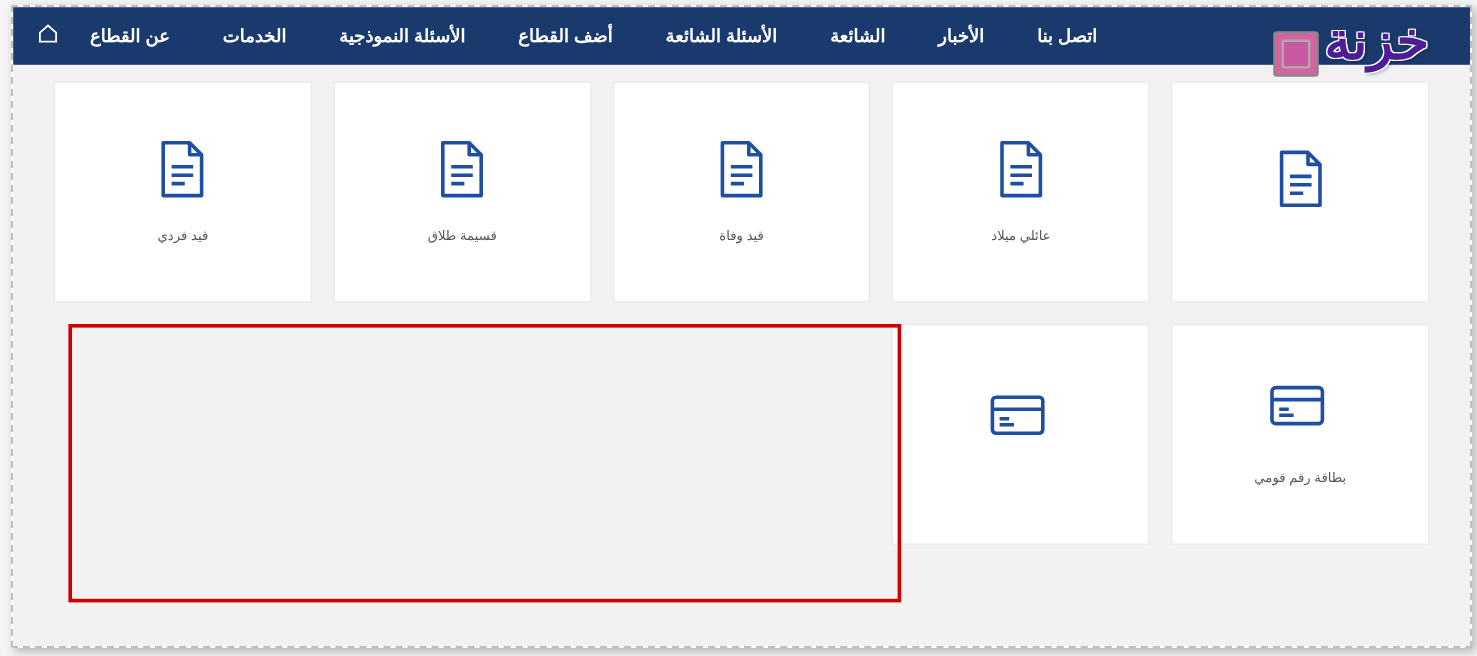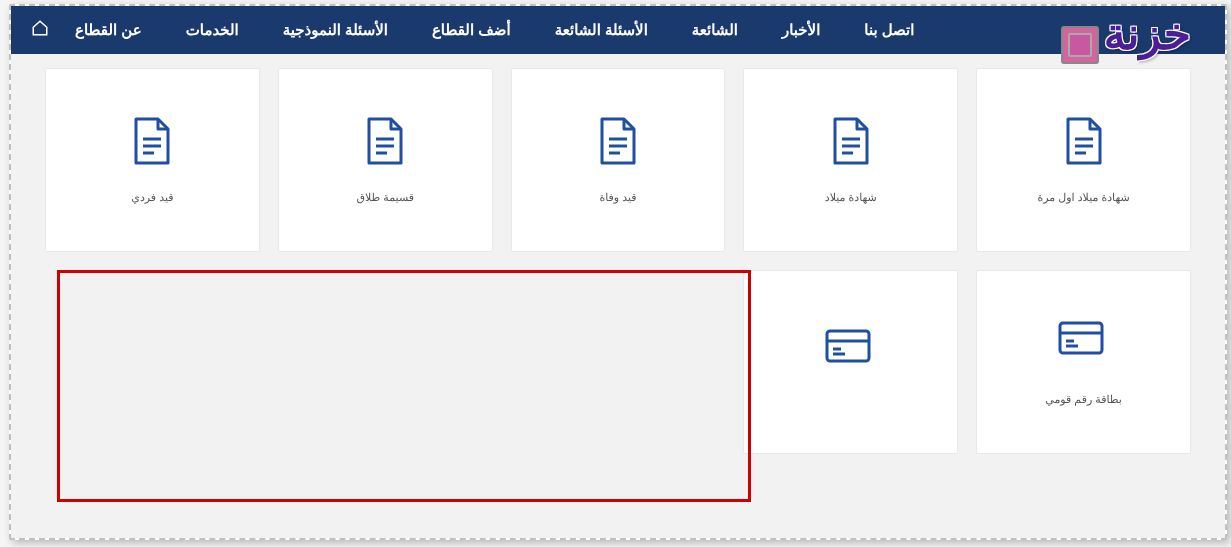--- a/index.html
+++ b/index.html
@@ -161,34 +161,33 @@
       <div class="card">
         <span class="card-icon">
           <svg width="44" height="52" viewBox="0 0 44 52" fill="none" stroke="#1e4fa3" stroke-width="3" stroke-linejoin="round">
               <path d="M6 4 H28 L38 14 V48 H6 Z"></path>
               <path d="M28 4 V14 H38"></path>
               <line x1="13" y1="24" x2="31" y2="24"></line>
               <line x1="13" y1="31" x2="31" y2="31"></line>
               <line x1="13" y1="38" x2="24" y2="38"></line>
             </svg>
         </span>
-        <span class="card-label">شهادة ميلاد اول مرة</span>
-      </div>
-
-      <div class="card">
-        <span class="card-icon">
-          <svg width="44" height="52" viewBox="0 0 44 52" fill="none" stroke="#1e4fa3" stroke-width="3" stroke-linejoin="round">
-              <path d="M6 4 H28 L38 14 V48 H6 Z"></path>
-              <path d="M28 4 V14 H38"></path>
-              <line x1="13" y1="24" x2="31" y2="24"></line>
-              <line x1="13" y1="31" x2="31" y2="31"></line>
-              <line x1="13" y1="38" x2="24" y2="38"></line>
-            </svg>
-        </span>
-        <span class="card-label">شهادة ميلاد</span>
+      </div>
+
+      <div class="card">
+        <span class="card-icon">
+          <svg width="44" height="52" viewBox="0 0 44 52" fill="none" stroke="#1e4fa3" stroke-width="3" stroke-linejoin="round">
+              <path d="M6 4 H28 L38 14 V48 H6 Z"></path>
+              <path d="M28 4 V14 H38"></path>
+              <line x1="13" y1="24" x2="31" y2="24"></line>
+              <line x1="13" y1="31" x2="31" y2="31"></line>
+              <line x1="13" y1="38" x2="24" y2="38"></line>
+            </svg>
+        </span>
+        <span class="card-label">عائلي ميلاد</span>
       </div>
 
       <div class="card">
         <span class="card-icon">
           <svg width="44" height="52" viewBox="0 0 44 52" fill="none" stroke="#1e4fa3" stroke-width="3" stroke-linejoin="round">
               <path d="M6 4 H28 L38 14 V48 H6 Z"></path>
               <path d="M28 4 V14 H38"></path>
               <line x1="13" y1="24" x2="31" y2="24"></line>
               <line x1="13" y1="31" x2="31" y2="31"></line>
               <line x1="13" y1="38" x2="24" y2="38"></line>

